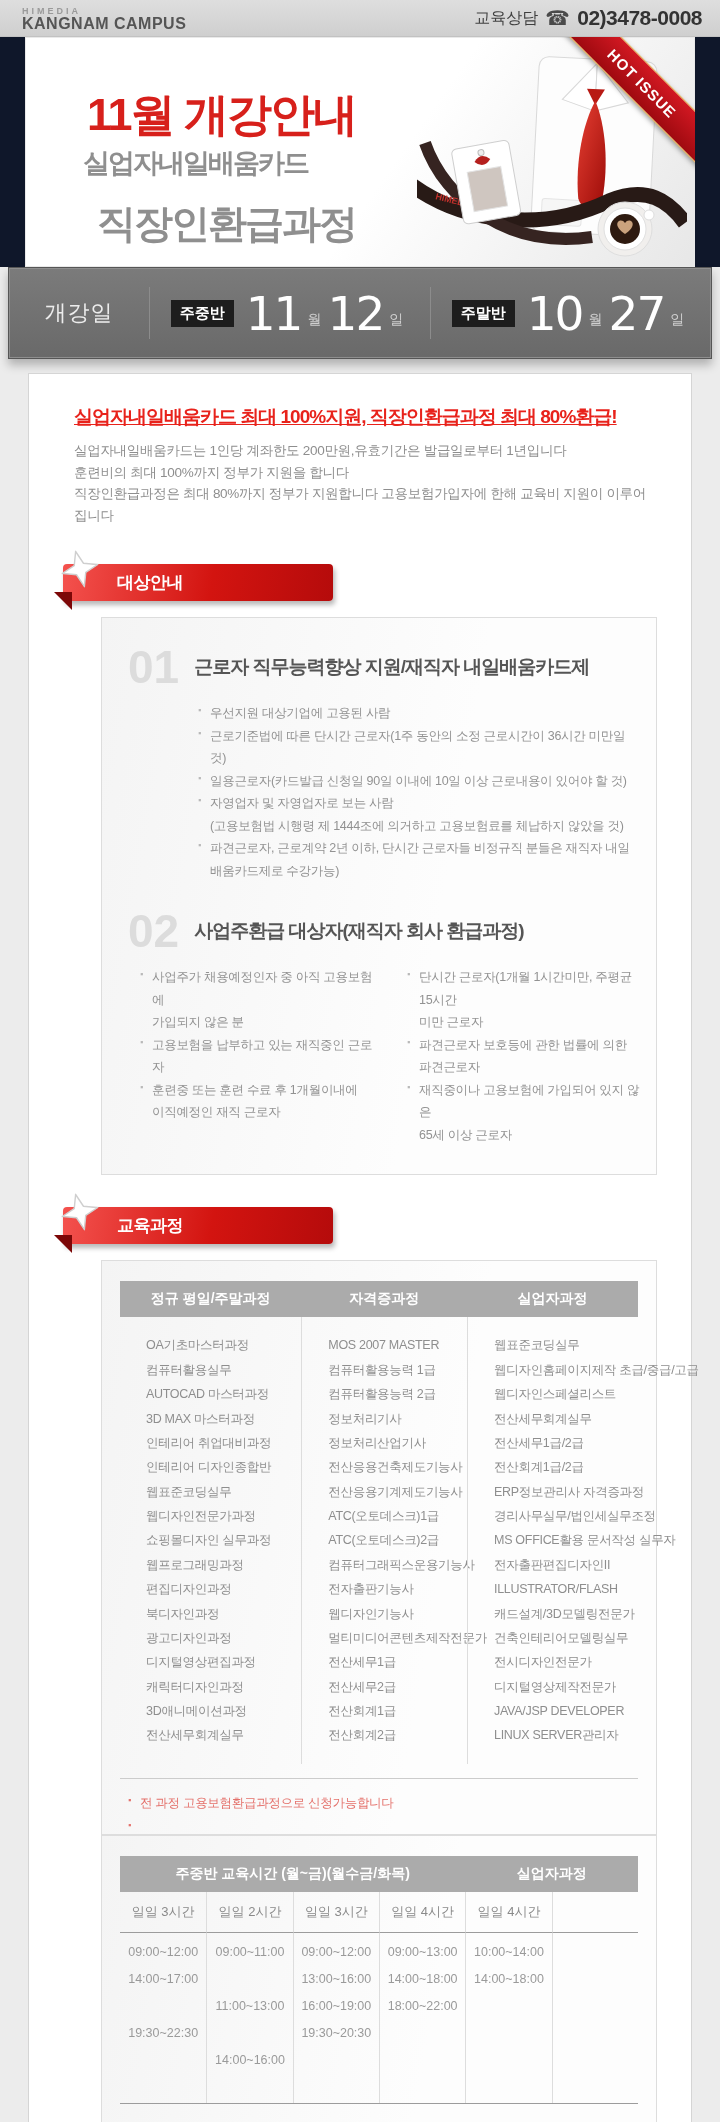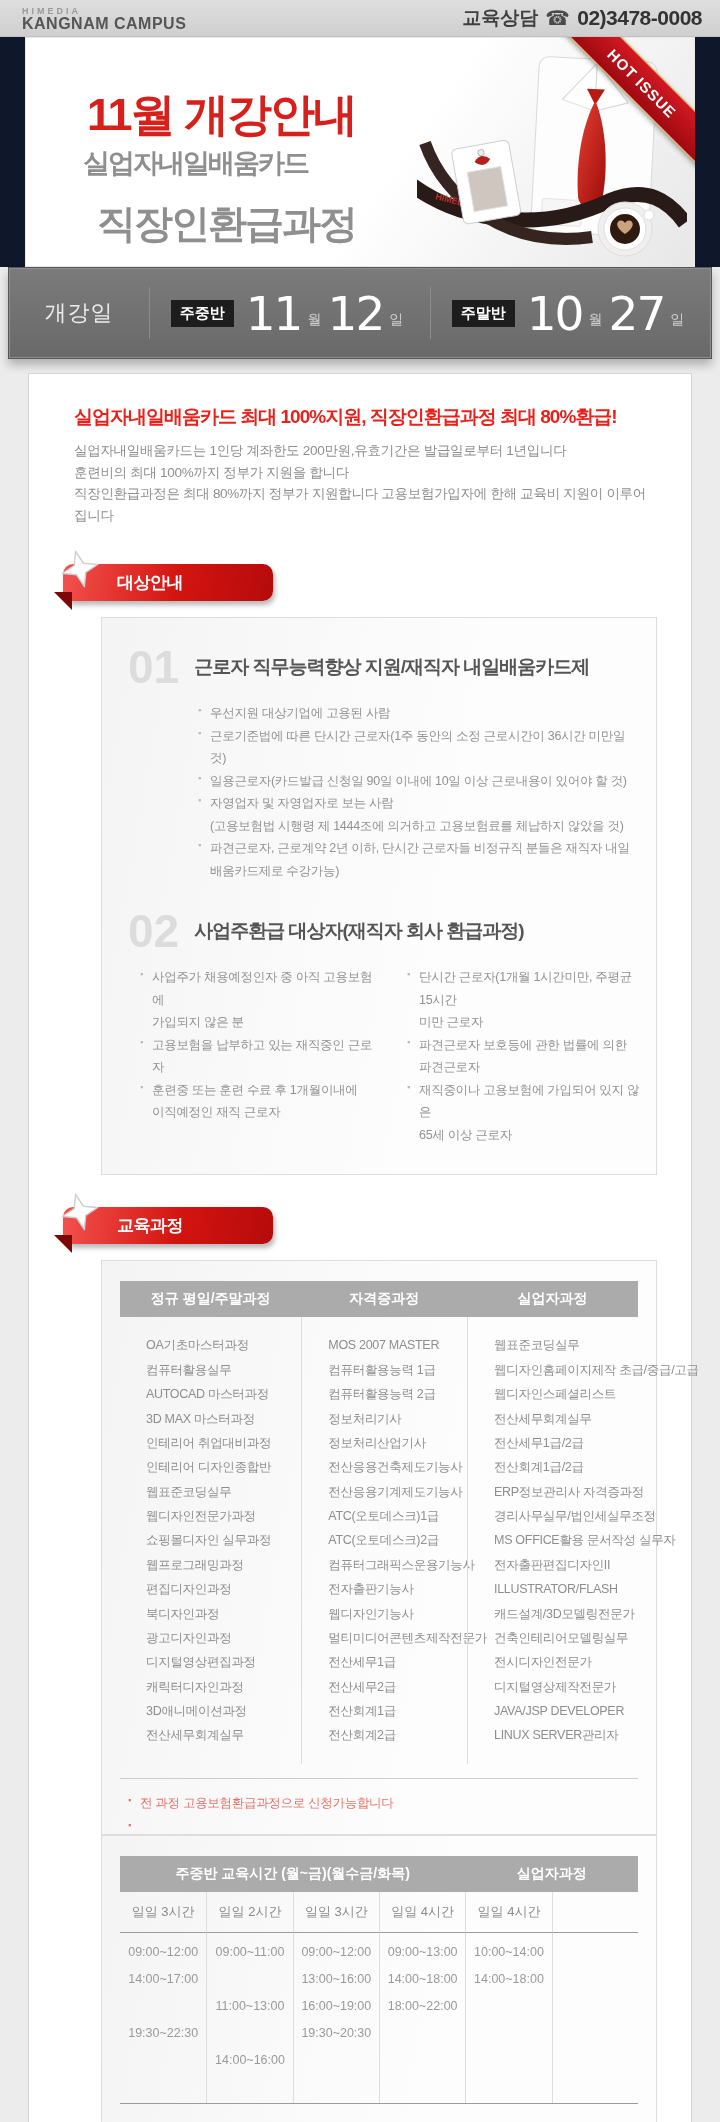--- a/index.html
+++ b/index.html
@@ -13,21 +13,21 @@
   
   .top-header {
     height:37px; background:linear-gradient(#dedede,#cfcfcf);
     border-bottom:1px solid #c2c2c2;
     display:flex; justify-content:space-between; align-items:center;
     padding:0 18px 0 22px;
   }
   .brand .brand-top { font-size:9px; letter-spacing:3px; color:#9a9a9a; font-weight:bold; line-height:10px; }
   .brand .brand-main { font-size:16px; color:#555; font-weight:bold; letter-spacing:0.5px; line-height:15px; }
   .consult { display:flex; align-items:center; gap:7px; }
-  .consult .consult-label { font-size:19px; color:#3f3f3f; font-weight:bold; }
+  .consult .consult-label { font-size:16px; color:#3f3f3f; font-weight:normal; }
   .consult .phone-glyph { font-size:20px; color:#4a4a4a; line-height:20px; }
   .consult .consult-phone { font-size:21px; color:#333; font-weight:bold; letter-spacing:-0.5px; }
 
   
   .hero-wrap { background:#0f172a; padding:0 25px; }
   .hero {
     position:relative; height:230px; overflow:hidden;
     background:linear-gradient(125deg,#ffffff 55%,#e7e7e7 100%);
     box-shadow:inset 0 0 0 1px #e9e9e9;
   }
@@ -57,29 +57,29 @@
   .sb-num  { font-size:47px; letter-spacing:-2px; font-family:"DejaVu Sans",sans-serif; }
   .sb-unit { font-size:14px; color:#cfcfcf; margin:14px 6px 0 6px; }
 
   
   .page-card {
     width:664px; margin:14px auto 0; background:#fff; border:1px solid #d5d5d5;
     position:relative; padding:30px 0 34px;
   }
 
   .intro { padding:0 45px 6px; }
-  .intro-headline { font-size:19px; font-weight:bold; color:#e8221b; letter-spacing:-1px; margin-bottom:10px; }
+  .intro-headline { font-size:19px; font-weight:bold; color:#e8221b; letter-spacing:-1px; margin-bottom:10px;text-decoration:underline; }
   .intro-line { font-size:13.5px; color:#8e8e8e; line-height:1.6; letter-spacing:-0.3px; }
 
   
   .ribbon {
-    position:relative; margin:32px 0 16px 34px; width:210px; height:37px;
+    position:relative; margin:32px 0 16px 34px; width:270px; height:37px;
     background:linear-gradient(100deg,#f4524e 0%,#d31410 55%,#b50b0b 100%);
     color:#fff; font-size:17px; font-weight:bold; line-height:37px; padding-left:54px;
-    border-radius:10px; box-shadow:2px 4px 5px rgba(0,0,0,.28); letter-spacing:-0.5px;
+    border-radius:4px; box-shadow:2px 4px 5px rgba(0,0,0,.28); letter-spacing:-0.5px;
   }
   .ribbon::after {
     content:""; position:absolute; left:-9px; bottom:-9px;
     border:9px solid transparent; border-right-color:#7c0707; border-top-color:#7c0707;
   }
   .ribbon .star { position:absolute; left:-2px; top:-14px; width:38px; height:38px; transform:rotate(-14deg); }
 
   
   .panel {
     margin:0 34px 0 72px; border:1px solid #ddd;

